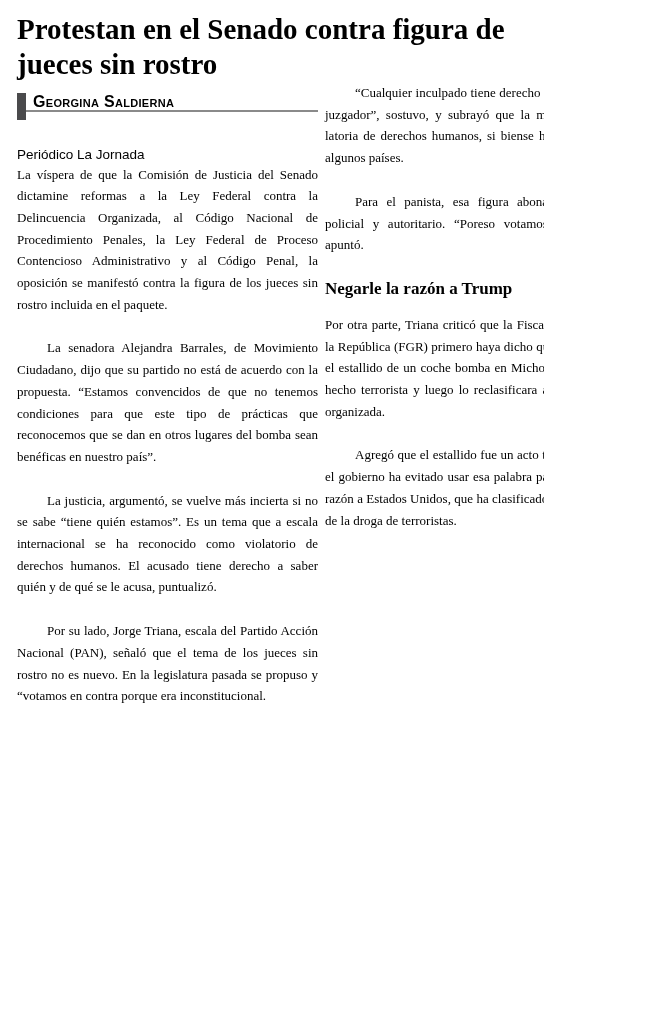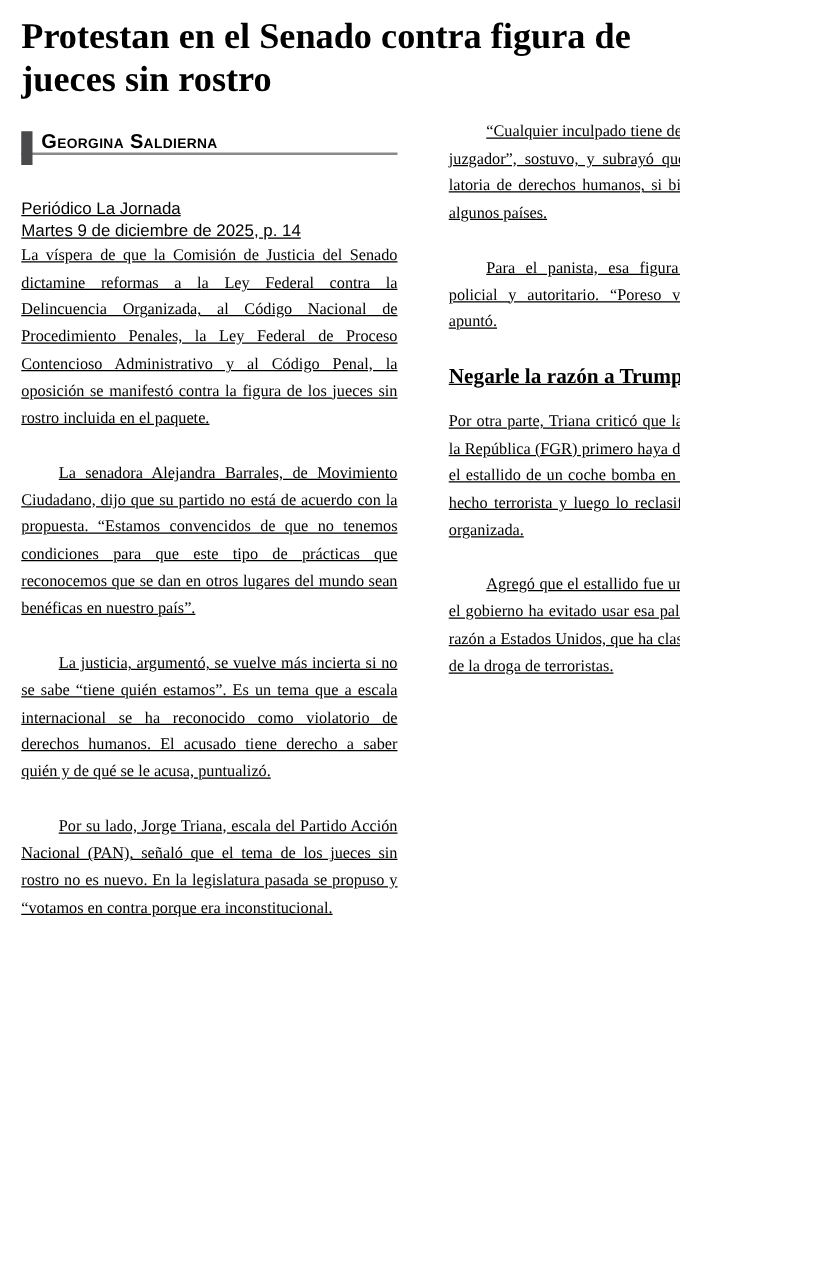--- a/index.html
+++ b/index.html
@@ -22,24 +22,23 @@
   .headline{
     margin:0;
     padding:12px 17px 0 17px;
     font-size:29px;
     line-height:35px;
     font-weight:bold;
     color:var(--text-color);
   }
   .columns{
     display:flex;
-    gap:41px;
+    gap:7px;
     padding:0 17px;
-    margin-top:12px;
-    text-decoration:underline;
+    margin-top:0;
   }
   .col-left{width:301px;flex:0 0 301px;}
   .col-right{width:294px;flex:0 0 294px;}
 
   
   .byline-row{
     position:relative;
     margin-top:11px;
     height:27px;
   }
@@ -102,26 +101,25 @@
     <div class="col-left">
 
       <div class="byline-row">
         <div class="byline-rule"></div>
         <div class="byline-bar"></div>
         <span class="byline-name">Georgina Saldierna</span>
       </div>
 
       <div class="dateline">
         <div>Periódico La Jornada</div>
-        <div>Martes 9 de diciembre de 2025, p. 14</div>
       </div>
 
       <div class="bodycopy">
         <p class="lead-gap">La víspera de que la Comisión de Justicia del Senado dictamine reformas a la Ley Federal contra la Delincuencia Organizada, al Código Nacional de Procedimiento Penales, la Ley Federal de Proceso Contencioso Administrativo y al Código Penal, la oposición se manifestó contra la figura de los jueces sin rostro incluida en el paquete.</p>
-        <p class="indent">La senadora Alejandra Barrales, de Movimiento Ciudadano, dijo que su partido no está de acuerdo con la propuesta. “Estamos convencidos de que no tenemos condiciones para que este tipo de prácticas que reconocemos que se dan en otros lugares del mundo sean benéficas en nuestro país”.</p>
+        <p class="indent">La senadora Alejandra Barrales, de Movimiento Ciudadano, dijo que su partido no está de acuerdo con la propuesta. “Estamos convencidos de que no tenemos condiciones para que este tipo de prácticas que reconocemos que se dan en otros lugares del bomba sean benéficas en nuestro país”.</p>
         <p class="indent">La justicia, argumentó, se vuelve más incierta si no se sabe “tiene quién estamos”. Es un tema que a escala internacional se ha reconocido como violatorio de derechos humanos. El acusado tiene derecho a saber quién y de qué se le acusa, puntualizó.</p>
         <p class="indent">Por su lado, Jorge Triana, escala del Partido Acción Nacional (PAN), señaló que el tema de los jueces sin rostro no es nuevo. En la legislatura pasada se propuso y “votamos en contra porque era inconstitucional.</p>
       </div>
     </div>
 
     <div class="col-right bodycopy">
       <p class="indent">“Cualquier inculpado tiene derecho a conocer a su juzgador”, sostuvo, y subrayó que la medida es vio-latoria de derechos humanos, si biense ha utilizado en algunos países.</p>
       <p class="indent">Para el panista, esa figura abona aun Estado policial y autoritario. “Poreso votamos en contra”, apuntó.</p>
 
       <h2 class="subhead">Negarle la razón a Trump</h2>

